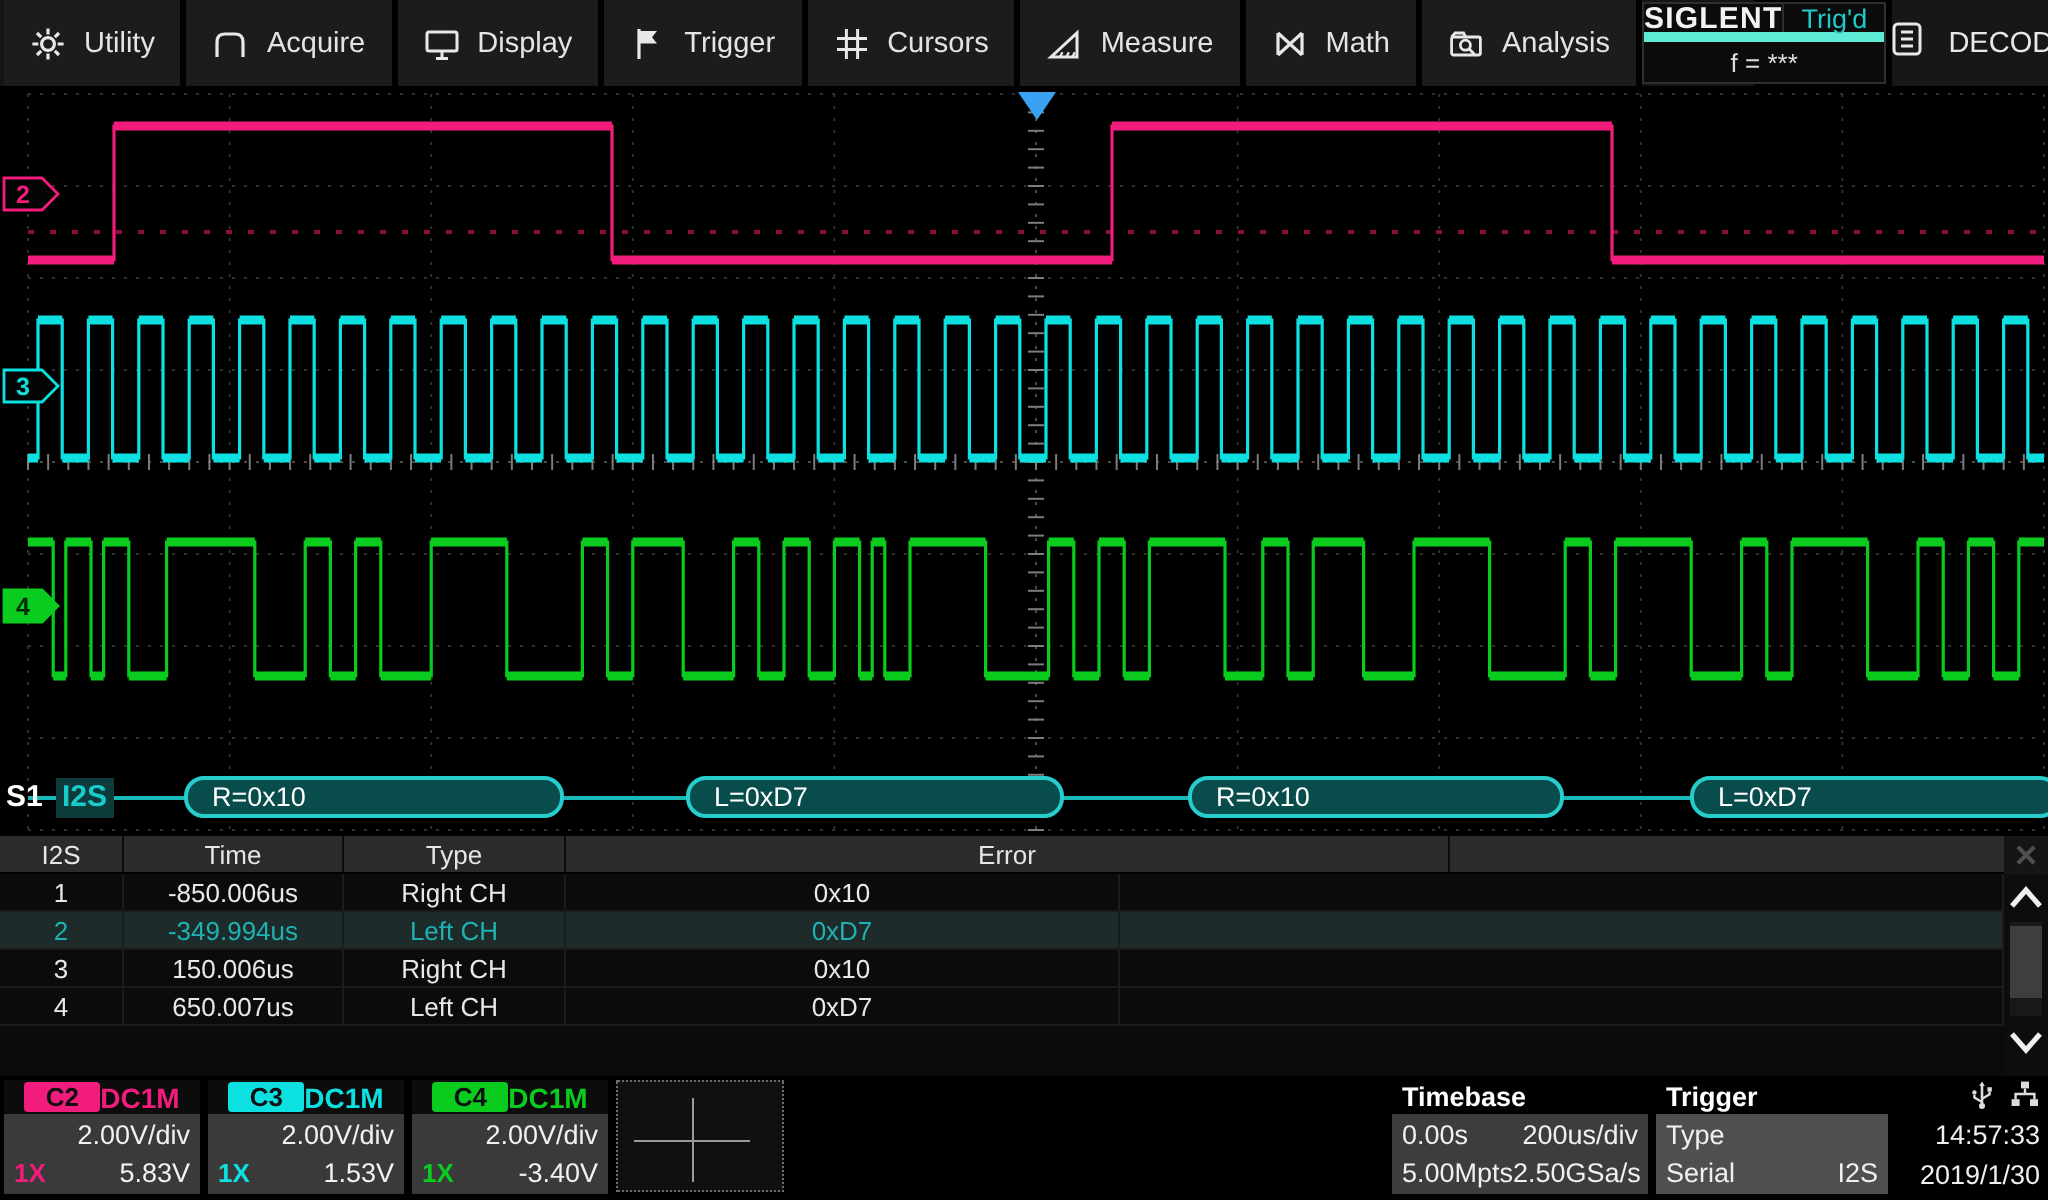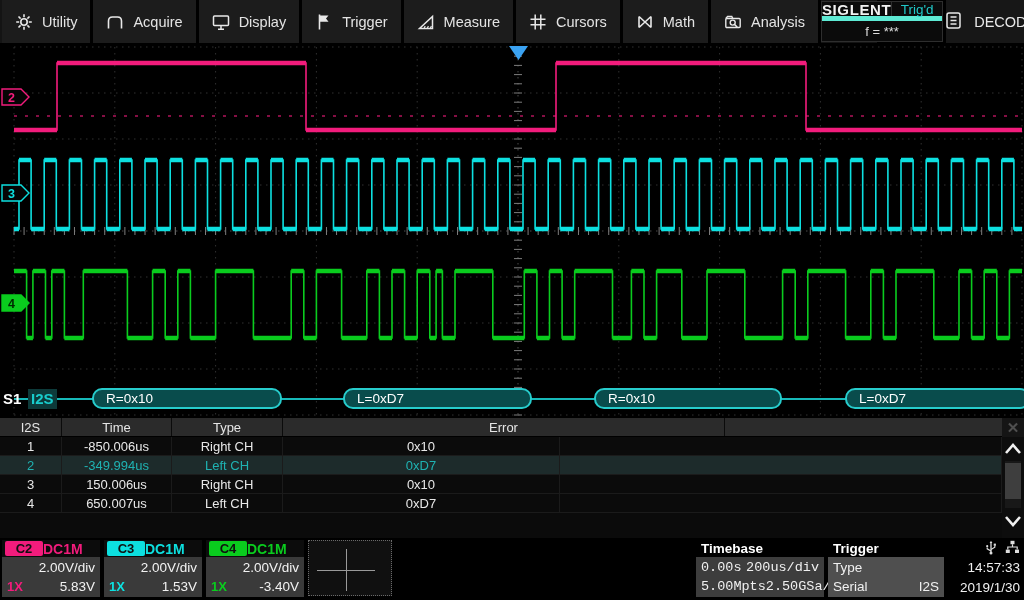--- a/index.html
+++ b/index.html
@@ -38,21 +38,21 @@
   .trow.sel .tcell{color:#1fb2b2;}
   .scrollcol{width:22px;display:flex;flex-direction:column;align-items:center;background:#0d0d0d;padding-bottom:6px;}
   .closebtn{height:19px;width:100%;color:#4f4f4f;font-size:15px;font-weight:700;display:flex;align-items:center;justify-content:center;background:#151515;}
   .sbtn{height:23px;width:100%;display:flex;align-items:center;justify-content:center;}
   .strack{flex:1;width:16px;background:#181818;position:relative;margin:1px 0;}
   .sthumb{position:absolute;left:0;top:2px;width:16px;height:36px;background:#3e3e3e;}
 
   
   .bottombar{position:absolute;left:0;top:538px;width:1024px;height:62px;background:#000;}
   .chbox{position:absolute;top:2px;width:98px;height:57px;background:#3a3a3a;}
-  .chtop{height:17px;background:#0c0c0c;display:flex;align-items:center;justify-content:flex-start;padding:0 3px;}
+  .chtop{height:17px;background:#0c0c0c;display:flex;align-items:center;justify-content:center;padding:0 3px;}
   .chbadge{width:38px;height:15px;border-radius:2px;font-size:13px;font-weight:700;color:#101010;display:flex;align-items:center;justify-content:center;}
   .chcoup{font-size:14px;font-weight:700;}
   .chscale{height:20px;display:flex;align-items:center;justify-content:flex-end;padding:0 5px;color:#f2f2f2;font-size:13.5px;}
   .chbot{height:18px;display:flex;align-items:center;justify-content:space-between;padding:0 5px;font-size:13px;}
   .chbot .probe{font-weight:700;}
   .chbot .off{color:#f2f2f2;font-size:13.5px;}
   .addbox{position:absolute;left:308px;top:2px;width:84px;height:56px;border:1px dotted #6a6a6a;background:#101010;}
   .addbox .hl{position:absolute;left:8px;top:29px;width:58px;height:1px;background:#9a9a9a;}
   .addbox .vl{position:absolute;left:37px;top:8px;width:1px;height:42px;background:#9a9a9a;}
   .infobox{position:absolute;top:2px;height:57px;}
@@ -99,33 +99,33 @@
         <svg viewBox="0 0 18 18">
           <path d="M4.5 1.5v15" stroke="#e8e8e8" stroke-width="1.6"></path>
           <path d="M4.5 2.5h9L11 5.6l2.5 3.1h-9z" fill="#e8e8e8"></path>
         </svg>
       </span>
       <span>Trigger</span>
     </div>
     <div class="menu-item">
       <span class="micon">
         <svg viewBox="0 0 18 18">
+          <path d="M6.2 1.5v15M11.8 1.5v15M1.5 6.2h15M1.5 11.8h15" stroke="#e8e8e8" stroke-width="1.5"></path>
+        </svg>
+      </span>
+      <span>Cursors</span>
+    </div>
+    <div class="menu-item">
+      <span class="micon">
+        <svg viewBox="0 0 18 18">
           <path d="M2.5 15.5h13v-12z" fill="none" stroke="#e8e8e8" stroke-width="1.5"></path>
           <path d="M7 15.5l1.2-2.4M10.2 15.5l1.2-2.4M13.2 15.5l1.2-2.4" stroke="#e8e8e8" stroke-width="1.2"></path>
         </svg>
       </span>
       <span>Measure</span>
-    </div>
-    <div class="menu-item">
-      <span class="micon">
-        <svg viewBox="0 0 18 18">
-          <path d="M6.2 1.5v15M11.8 1.5v15M1.5 6.2h15M1.5 11.8h15" stroke="#e8e8e8" stroke-width="1.5"></path>
-        </svg>
-      </span>
-      <span>Cursors</span>
     </div>
     <div class="menu-item">
       <span class="micon">
         <svg viewBox="0 0 18 18">
           <path d="M3 3.5l6 5.5 6-5.5M3 14.5L9 9l6 5.5M3 3.5v11M15 3.5v11" fill="none" stroke="#e8e8e8" stroke-width="1.6"></path>
         </svg>
       </span>
       <span>Math</span>
     </div>
     <div class="menu-item">
@@ -433,21 +433,21 @@
           <span class="off">-3.40V</span>
         </div>
       </div>
     </div>
   <div class="addbox">
     <div class="hl"></div>
       <div class="vl"></div>
   </div>
   <div class="infobox" style="left:696px;width:128px;">
     <div class="tbhead">Timebase</div>
-    <div class="tbbody" style="background:#3d3d3d;font-family:Liberation Mono, monospace;">
+    <div class="tbbody" style="background:#3d3d3d;">
       <div class="tbrow">
         <span>0.00s</span>
         <span>200us/div</span>
       </div>
       <div class="tbrow">
         <span>5.00Mpts</span>
         <span>2.50GSa/s</span>
       </div>
     </div>
   </div>

